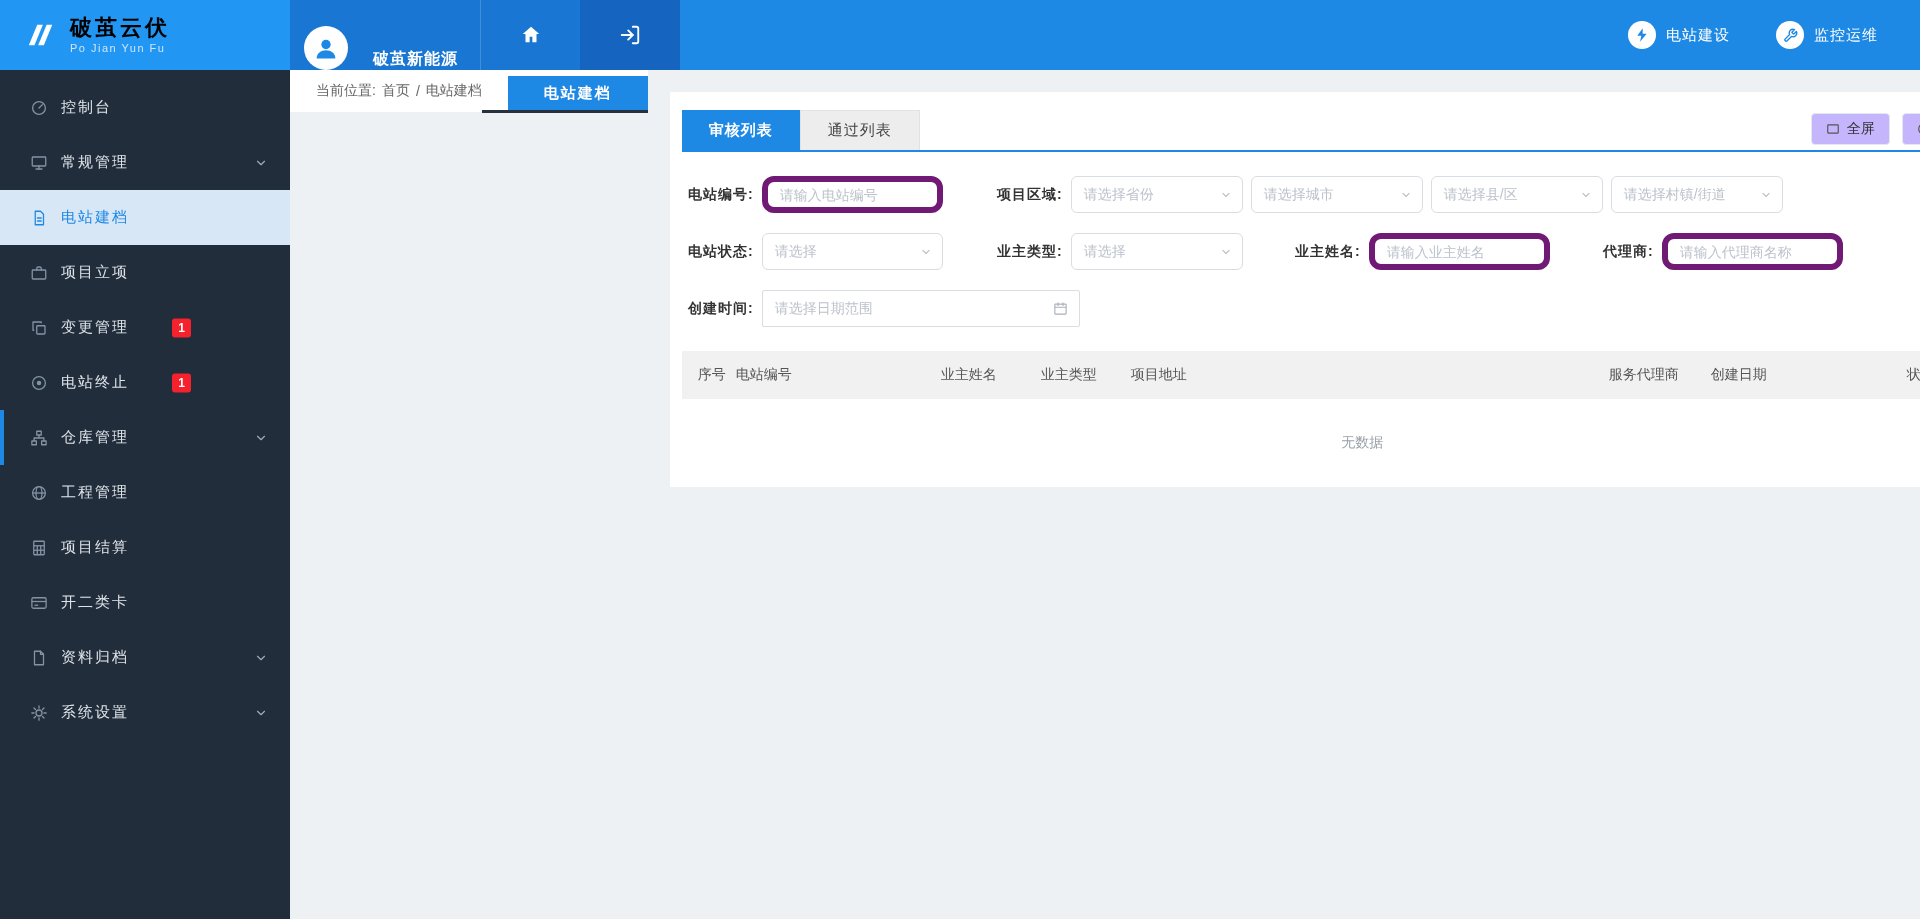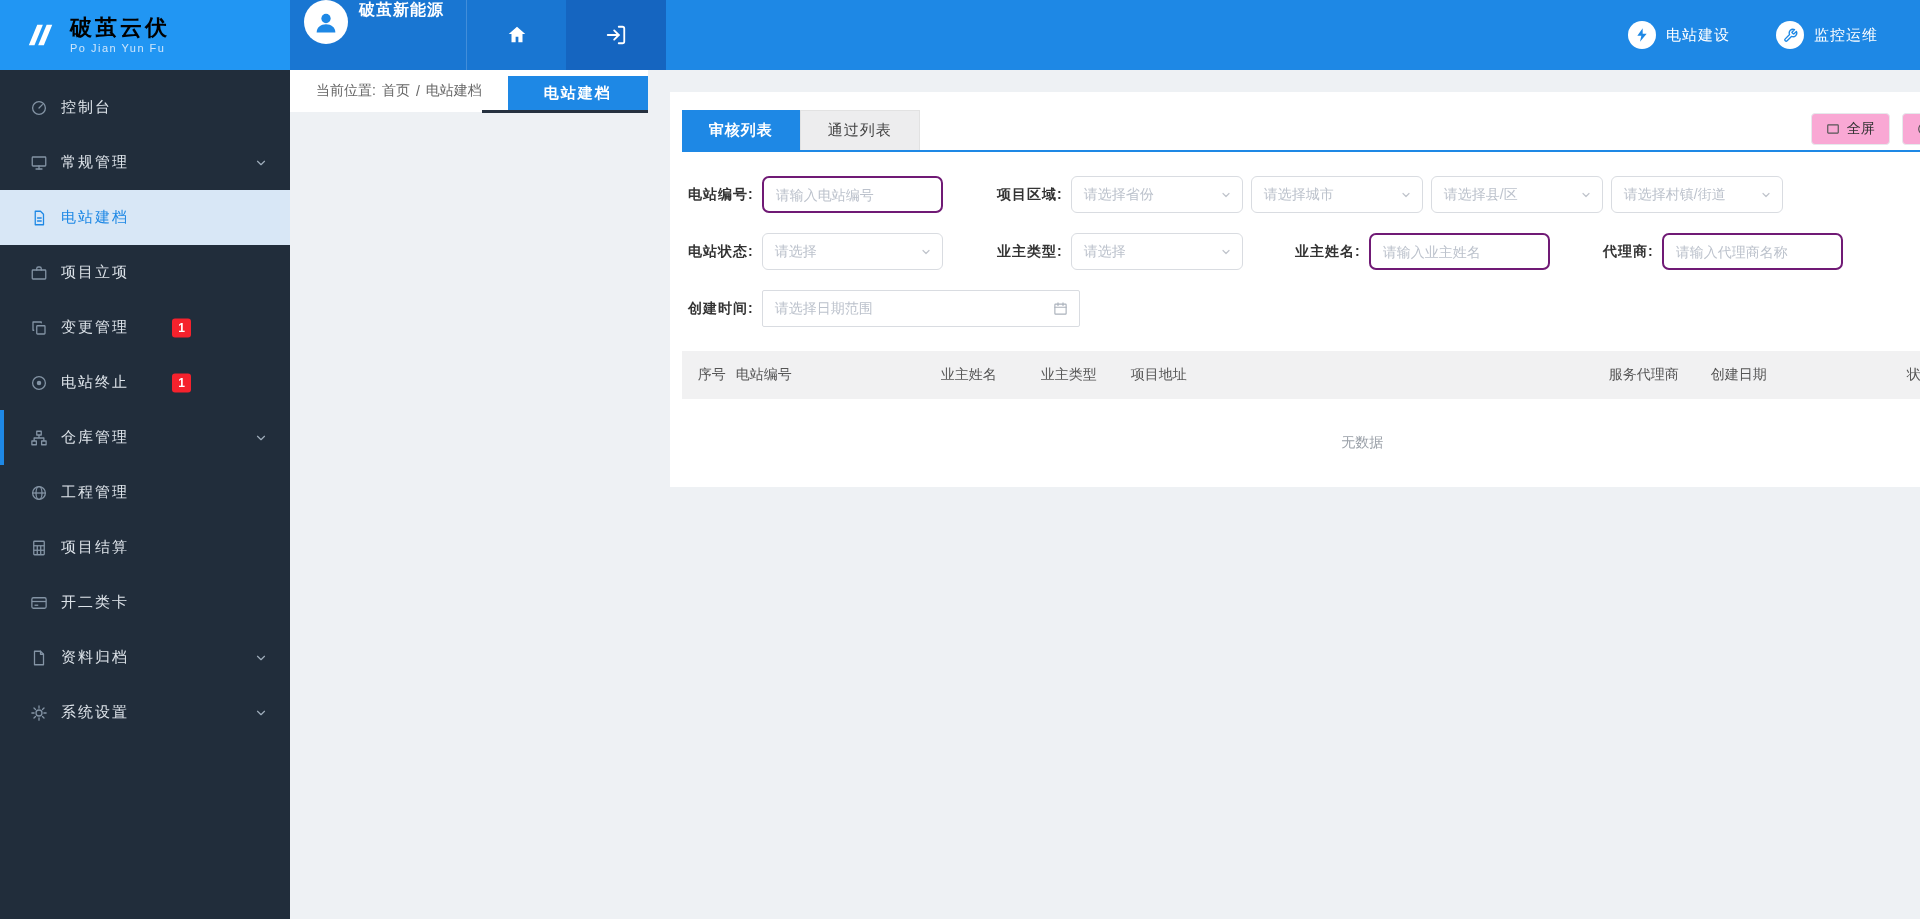--- a/index.html
+++ b/index.html
@@ -6,21 +6,21 @@
   html,body{width:1920px;height:919px;overflow:hidden}
   body{font-family:"Liberation Sans","DejaVu Sans",sans-serif;font-size:14px;color:#333;background:#eef1f4}
   svg{display:block}
   .app{width:1920px;height:919px;display:flex;flex-direction:column}
 
   
   .topbar{height:70px;display:flex;background:#1e88e5;flex-shrink:0}
   .logo-block{width:290px;background:#2196f3;display:flex;align-items:center;padding-left:24px;gap:12px;flex-shrink:0}
   .logo-text .t1{color:#000000;font-size:22px;font-weight:bold;letter-spacing:3px;line-height:1.1}
   .logo-text .t2{color:#cfe6fb;font-size:11px;letter-spacing:1.5px;margin-top:2px}
-  .company-block{display:flex;align-items:flex-start;background:#1976d2;padding:0 22px 0 14px;gap:11px;cursor:pointer}
+  .company-block{display:flex;align-items:flex-end;background:#1976d2;padding:0 22px 0 14px;gap:25px;cursor:pointer}
   .avatar{width:44px;height:44px;border-radius:50%;background:#fff;display:flex;align-items:center;justify-content:center;overflow:hidden}
   .company-name{color:#fff;font-size:16px;font-weight:bold;letter-spacing:1px}
   .hdr-btn{width:100px;display:flex;align-items:center;justify-content:center;cursor:pointer}
   .home-btn{background:#1976d2;border-left:1px solid rgba(255,255,255,.18)}
   .signin-btn{background:#1565c0}
   .topbar-right{margin-left:auto;display:flex;align-items:center;gap:46px;padding-right:42px}
   .nav-item{display:flex;align-items:center;gap:10px;color:#fff;font-size:15px;cursor:pointer;letter-spacing:1px}
   .icon-circle{width:28px;height:28px;border-radius:50%;background:#fff;display:flex;align-items:center;justify-content:center}
 
   
@@ -42,30 +42,30 @@
   .page-tab{width:140px;height:34px;background:#1e88e5;color:#fff;font-size:15px;font-weight:bold;display:flex;align-items:center;justify-content:center;letter-spacing:2px;cursor:pointer}
 
   .content{flex:1;padding:22px;min-height:0}
   .panel{background:#fff;padding:18px 12px 0}
 
   .panel-tabs{display:flex;align-items:flex-end;border-bottom:2px solid #1e88e5}
   .ptab{height:40px;padding:0 27px;display:flex;align-items:center;font-size:15px;letter-spacing:1px;cursor:pointer}
   .ptab.active{background:#1e88e5;color:#fff;font-weight:bold}
   .ptab.inactive{background:#ededee;color:#444;border:1px solid #e2e2e2;border-bottom:none}
   .panel-toolbar{margin-left:auto;display:flex;align-items:center;gap:12px;margin-bottom:5px}
-  .tool-btn{height:32px;background:#f9a8d4;border:1px solid #e6e9ec;border-radius:4px;display:flex;align-items:center;gap:7px;padding:0 14px;font-size:14px;color:#333;cursor:pointer}
+  .tool-btn{height:32px;background:#c4b5fd;border:1px solid #e6e9ec;border-radius:4px;display:flex;align-items:center;gap:7px;padding:0 14px;font-size:14px;color:#333;cursor:pointer}
   .tool-btn.pill{border-radius:16px;width:50px;justify-content:center;padding:0}
   .tool-btn .b-icon{color:#555;display:flex}
 
   
   .filters{padding-top:24px}
   .f-row{display:flex;align-items:center;margin-bottom:20px}
   .f-label{font-weight:bold;color:#333;font-size:14px;text-align:right;flex-shrink:0;letter-spacing:1px}
   .lw72{width:72px}.lw78{width:78px}.lw58{width:58px}
-  .inp{height:37px;border:2px solid #701a75;border-radius:7px;padding:0 12px;font-size:14px;color:#333;background:#fff;margin-left:8px;outline:none}
+  .inp{height:37px;border:6px solid #701a75;border-radius:12px;padding:0 12px;font-size:14px;color:#333;background:#fff;margin-left:8px;outline:none}
   .inp::placeholder{color:#bcc2cc}
   .w181{width:181px}
   .sel{height:37px;border:1px solid #d9dce1;border-radius:6px;display:flex;align-items:center;justify-content:space-between;padding:0 10px 0 12px;margin-left:8px;background:#fff;cursor:pointer}
   .sel .sel-text{color:#bcc2cc;font-size:14px}
   .sel .sel-chev{color:#c0c4cc;display:flex}
   .w172{width:172px}
   .gap42{margin-left:42px}.gap46{margin-left:46px}
   .date-input{width:318px;height:37px;border:1px solid #d9dce1;border-radius:2px;display:flex;align-items:center;justify-content:space-between;padding:0 11px 0 12px;margin-left:8px;background:#fff;cursor:text}
   .date-input .sel-text{color:#bcc2cc;font-size:14px}
   .date-input .cal{color:#aab1bb;display:flex}

